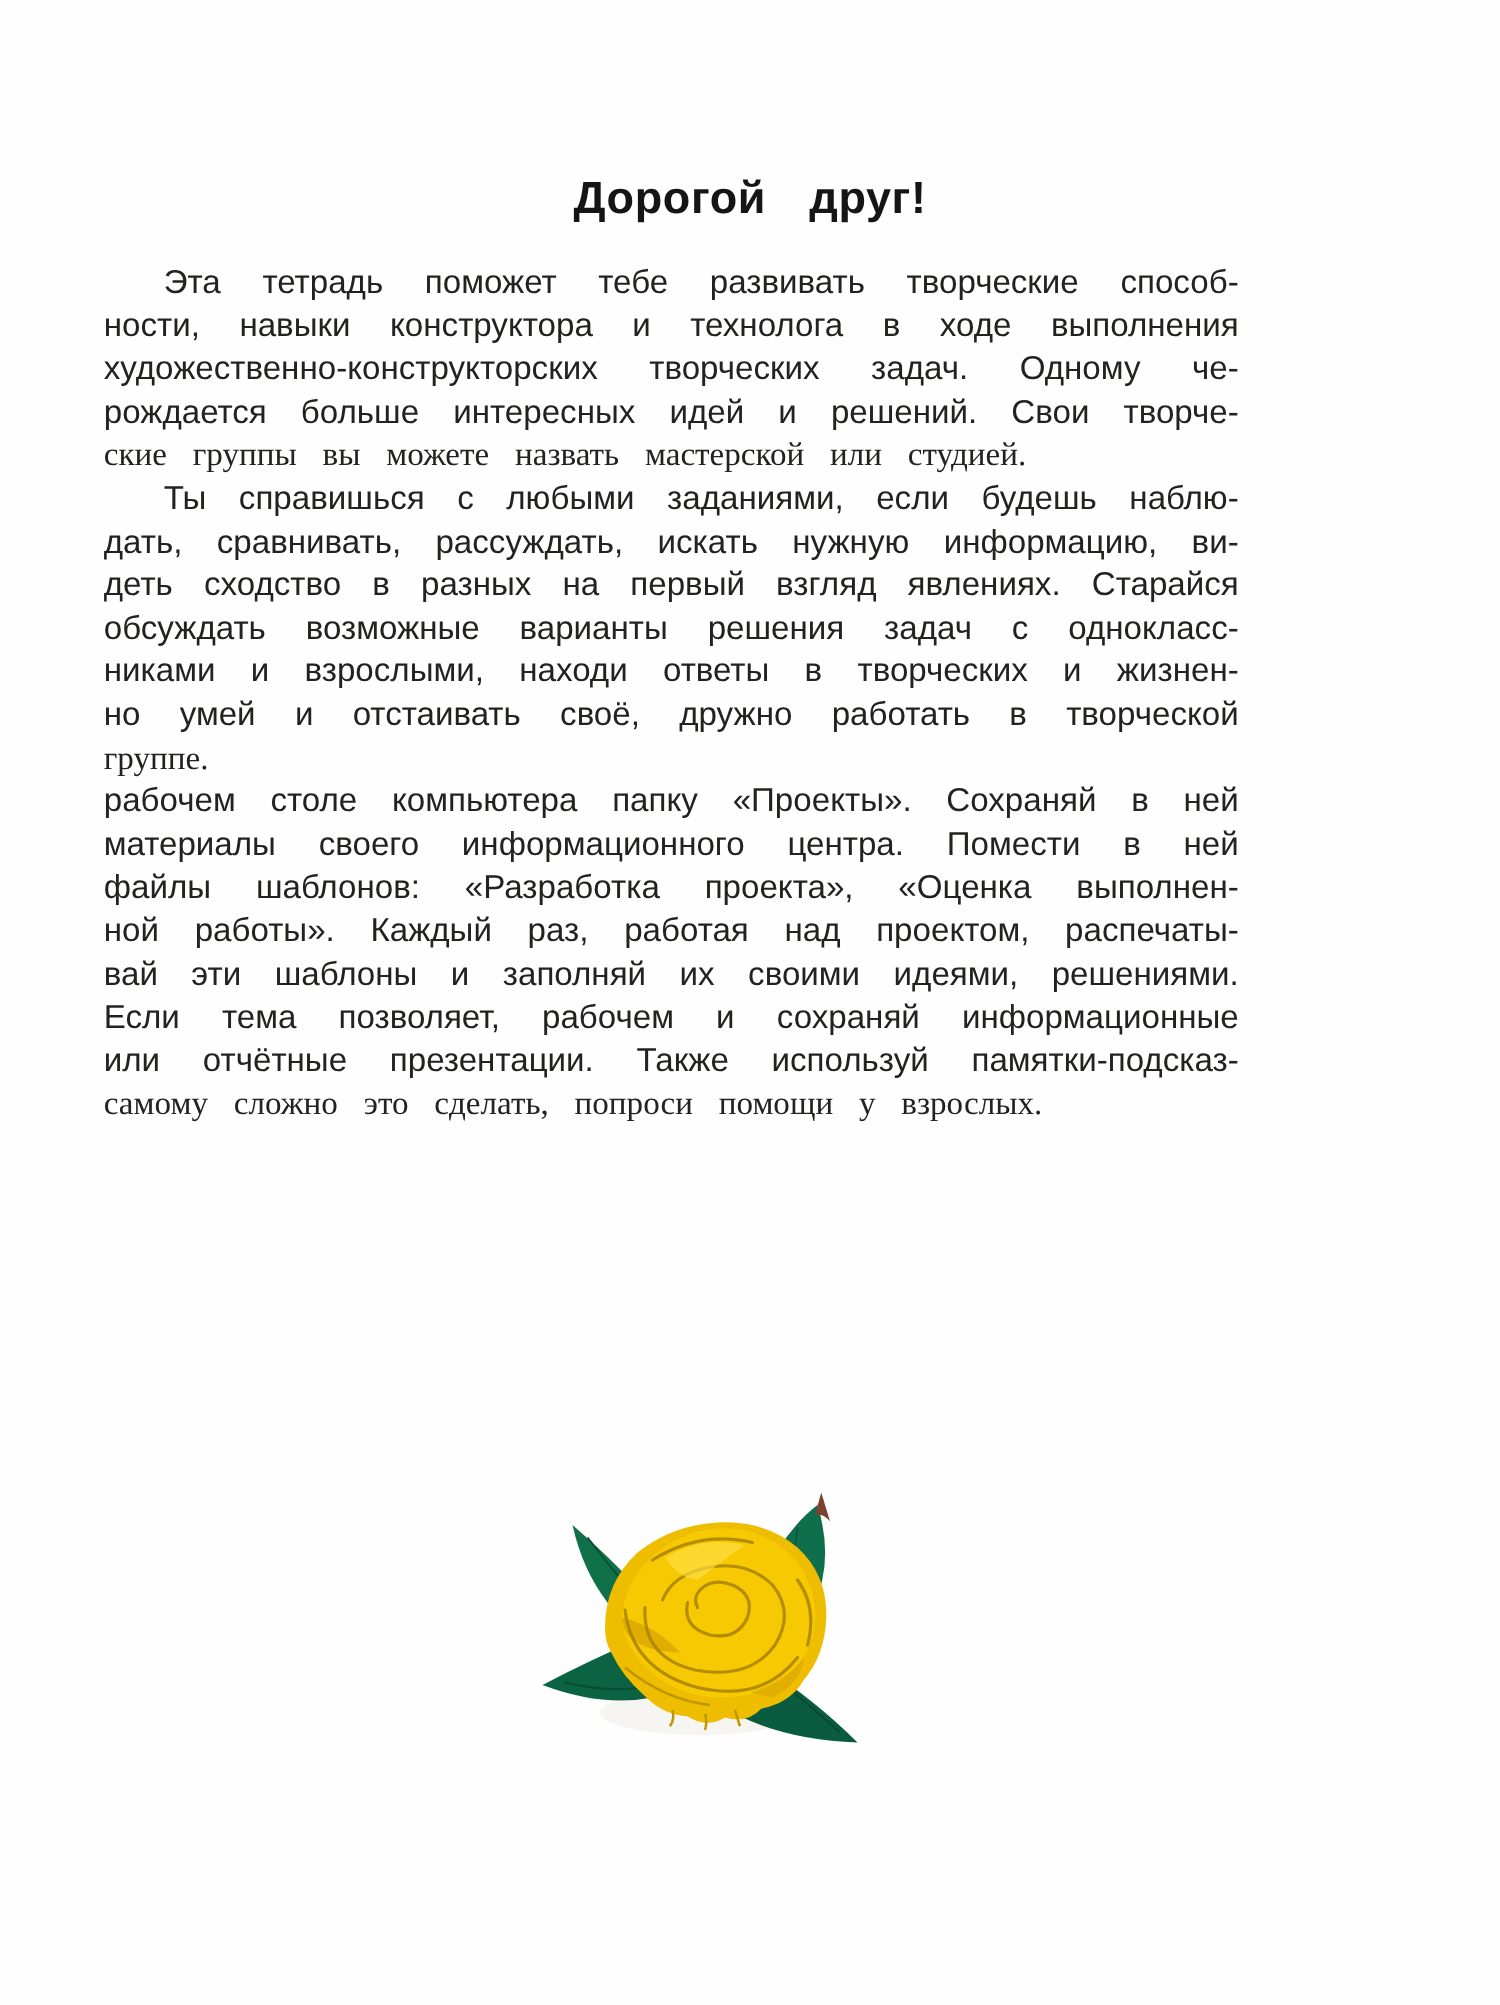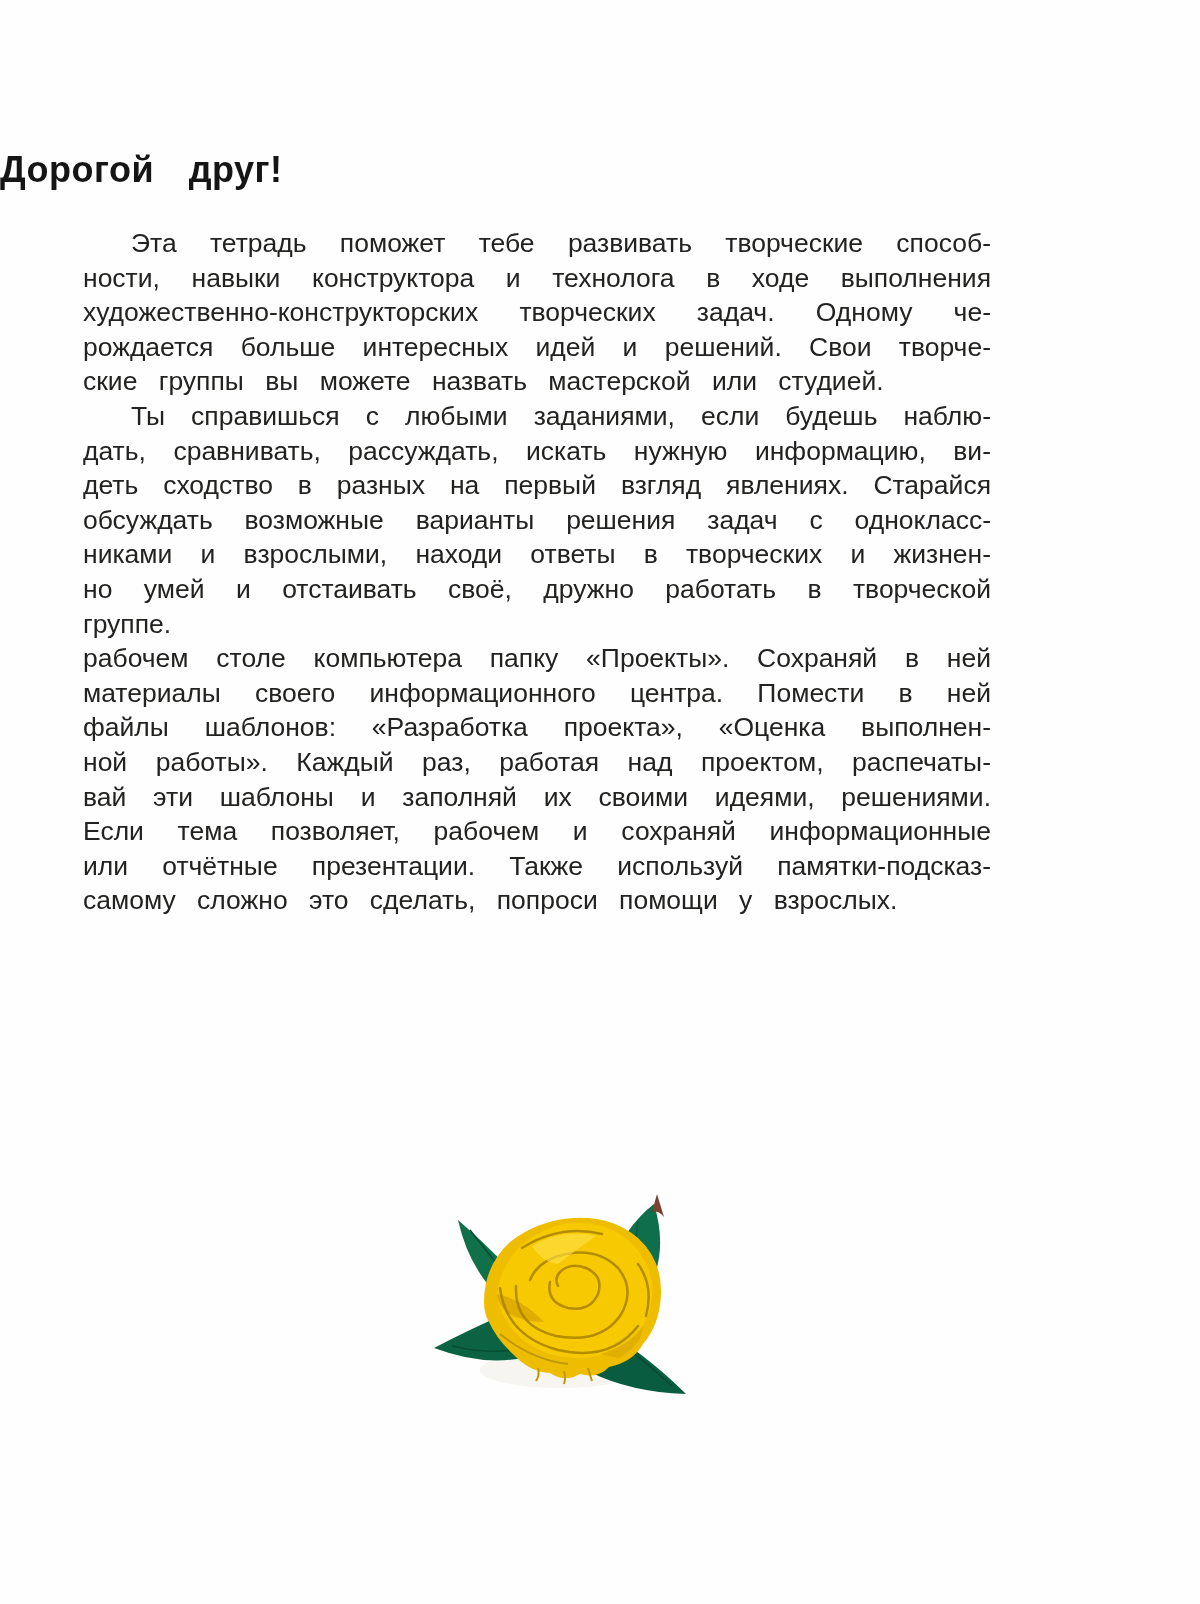--- a/index.html
+++ b/index.html
@@ -7,49 +7,50 @@
     position: relative;
     width: 1200px;
     height: 1604px;
     background: #fefefe;
     font-family: "Liberation Sans", sans-serif;
     color: #1d1d1b;
     overflow: hidden;
   }
   .title {
     position: absolute;
-    top: 148px;
+    top: 136px;
     left: 0;
     width: 100%;
-    text-align: left;
+    text-align: center;
     font-size: 36px;
     line-height: 44px;
     font-weight: bold;
     color: #151515;
     word-spacing: 24px;
     letter-spacing: 0.5px;
   }
   .textblock {
     position: absolute;
     left: 83px;
-    top: 226px;
+    top: 208px;
     width: 908px;
     font-size: 26.5px;
     line-height: 34.6px;
     color: #222220;
   }
   .line {
     text-align: justify;
     text-align-last: justify;
     word-spacing: 2px;
   }
   .line.indent { text-indent: 48px; }
   .line.para-end {
     text-align-last: left;
     word-spacing: 14px;
+    font-family: Liberation Serif, serif;
   }
   .figure {
     position: absolute;
     left: 400px;
     top: 1170px;
     width: 340px;
     height: 260px;
   }
   .figure svg { display: block; width: 100%; height: 100%; }
 </style>

